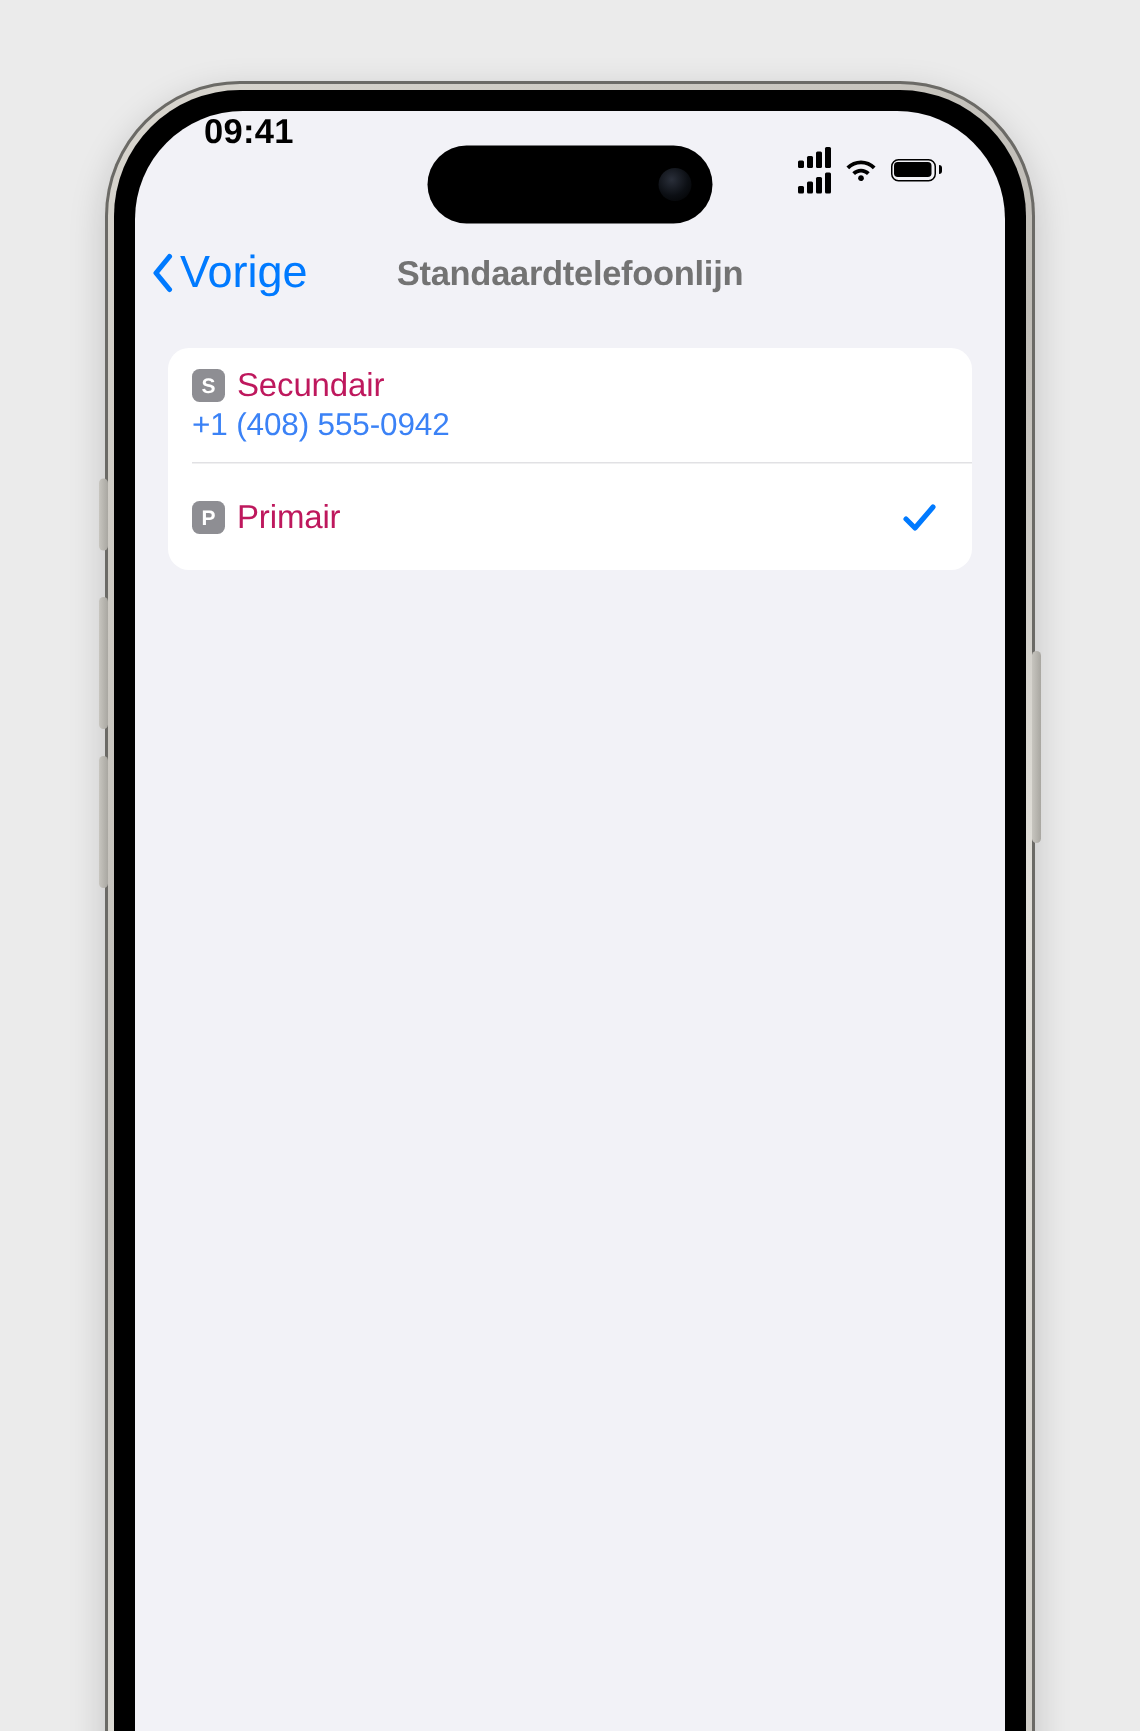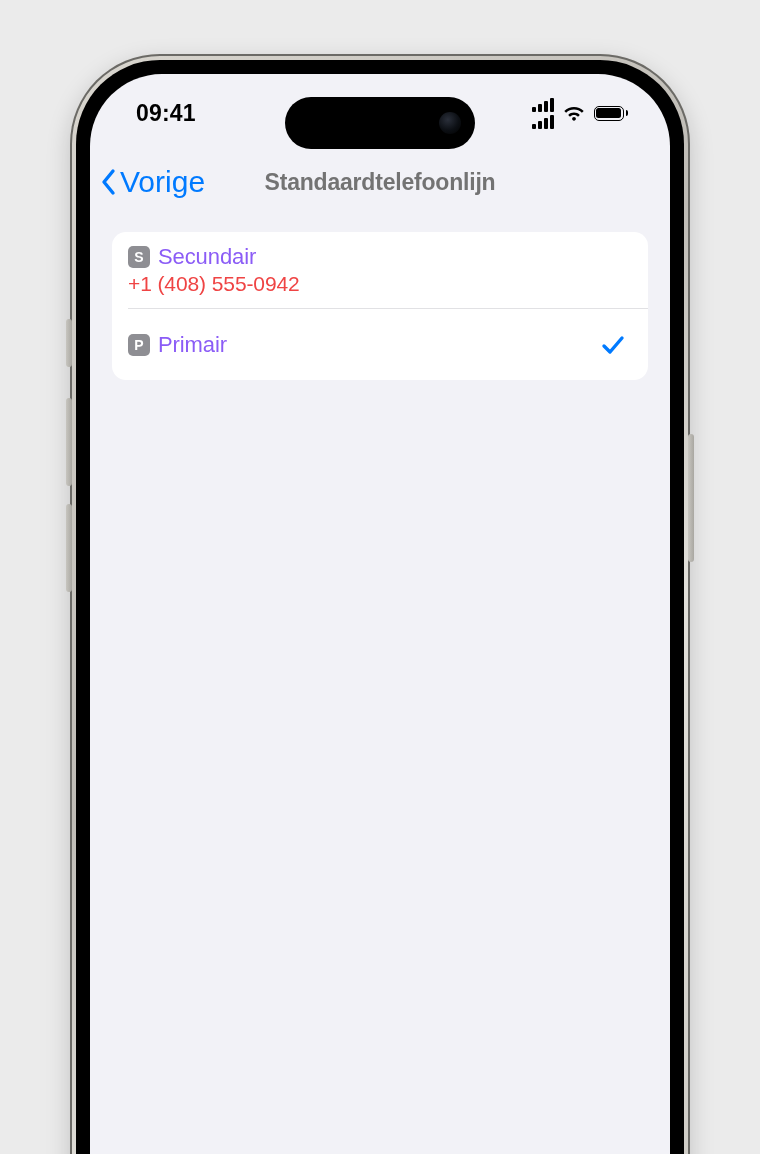--- a/index.html
+++ b/index.html
@@ -72,21 +72,20 @@
     border-radius: 50%;
     background: radial-gradient(circle at 40% 35%, #2a2f3a 0%, #0c0f14 55%, #000 100%);
   }
 
   
   .status-bar {
     position: absolute;
     top: 0; left: 0; right: 0;
     height: 78px;
     display: flex;
-    align-items: center;
     justify-content: space-between;
     padding: 0 42px 0 46px;
   }
   .status-time {
     font-size: 23px;
     font-weight: 600;
     letter-spacing: 0.2px;
     color: #000;
     font-variant-numeric: proportional-nums;
   }
@@ -214,26 +213,26 @@
     color: #fff;
     font-size: 14px;
     font-weight: 700;
     display: inline-flex;
     align-items: center;
     justify-content: center;
     line-height: 1;
   }
   .label-text {
     font-size: 22px;
-    color: #8b5cf6;
+    color: #be185d;
     letter-spacing: -0.1px;
   }
   .number-text {
     font-size: 21px;
-    color: #ef4444;
+    color: #3b82f6;
     letter-spacing: -0.1px;
   }
   .checkmark {
     color: #007aff;
     width: 26px; height: 26px;
     flex: 0 0 auto;
     margin-right: 6px;
   }
 </style>
 </head>

